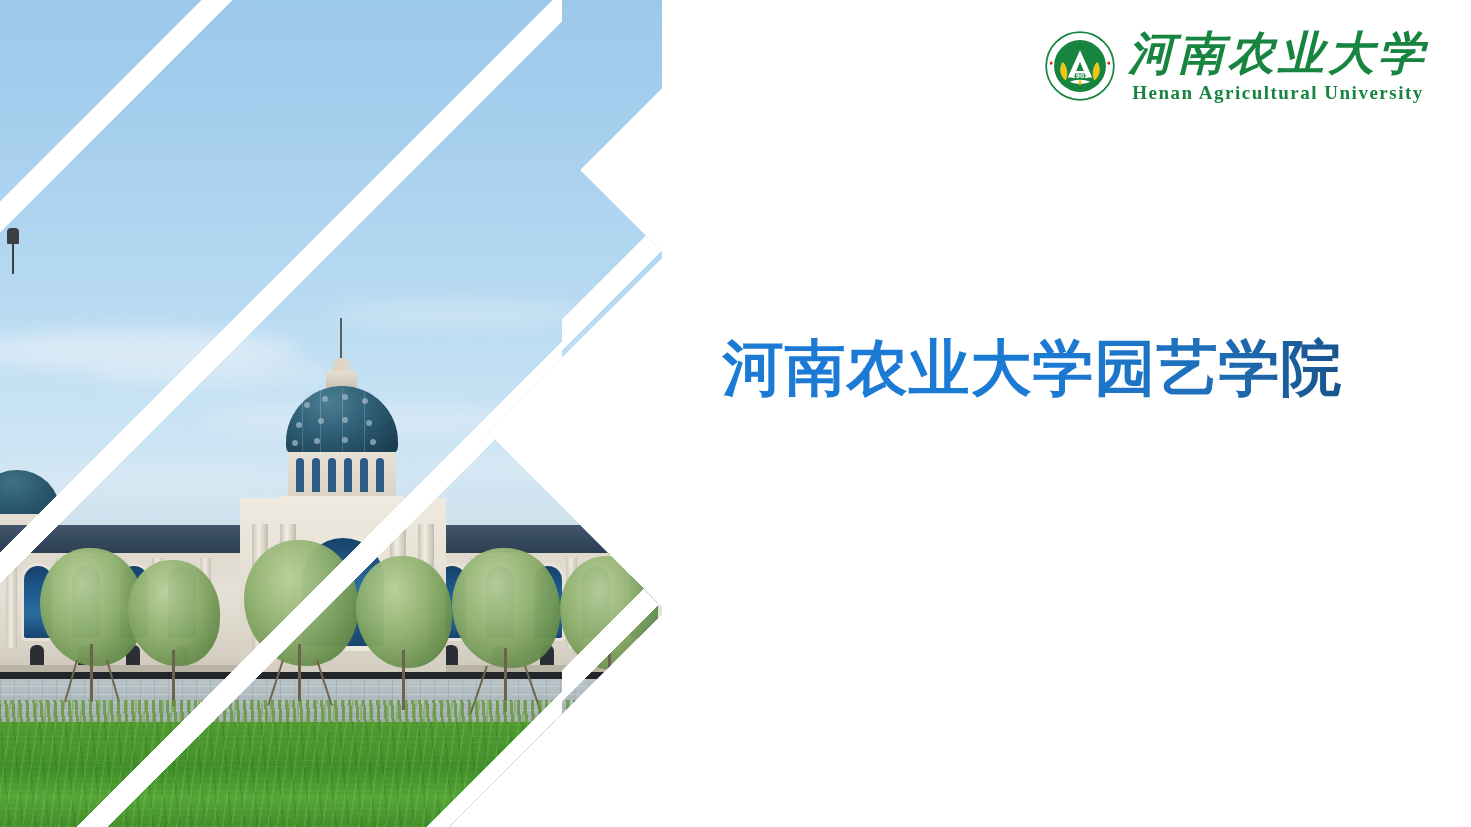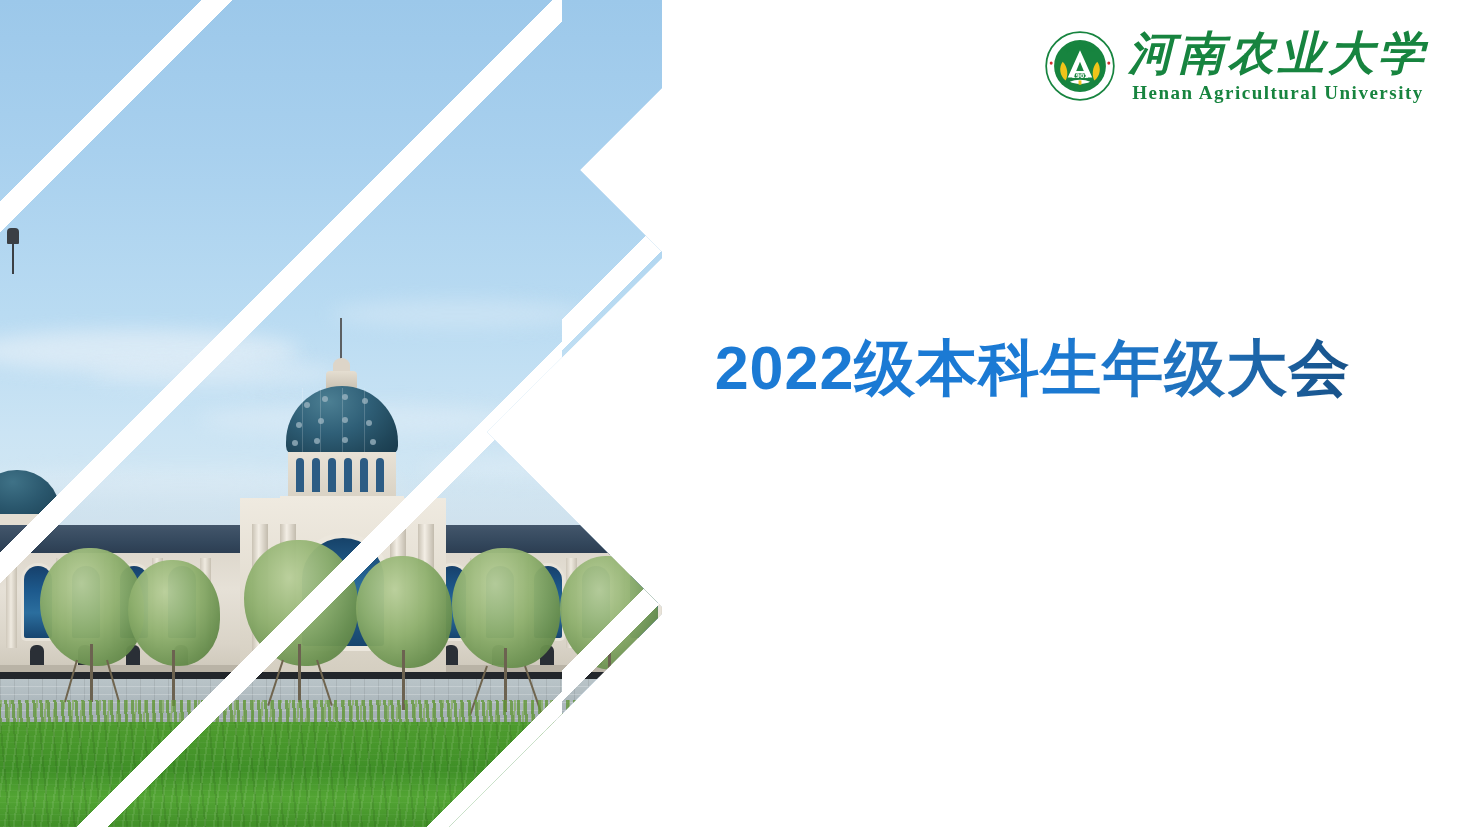--- a/index.html
+++ b/index.html
@@ -394,17 +394,17 @@
       </svg>
     </div>
 
     <div id="logo-text">
       <div id="logo-cn">河南农业大学</div>
       <div id="logo-en">Henan Agricultural University</div>
     </div>
   </div>
 
   <div id="title">
-    <span class="title-line">2022级本科生年级大会</span>
+    <span class="title-line">河南农业大学园艺学院</span>
   </div>
 
 
 </div>
 
 </body></html>

